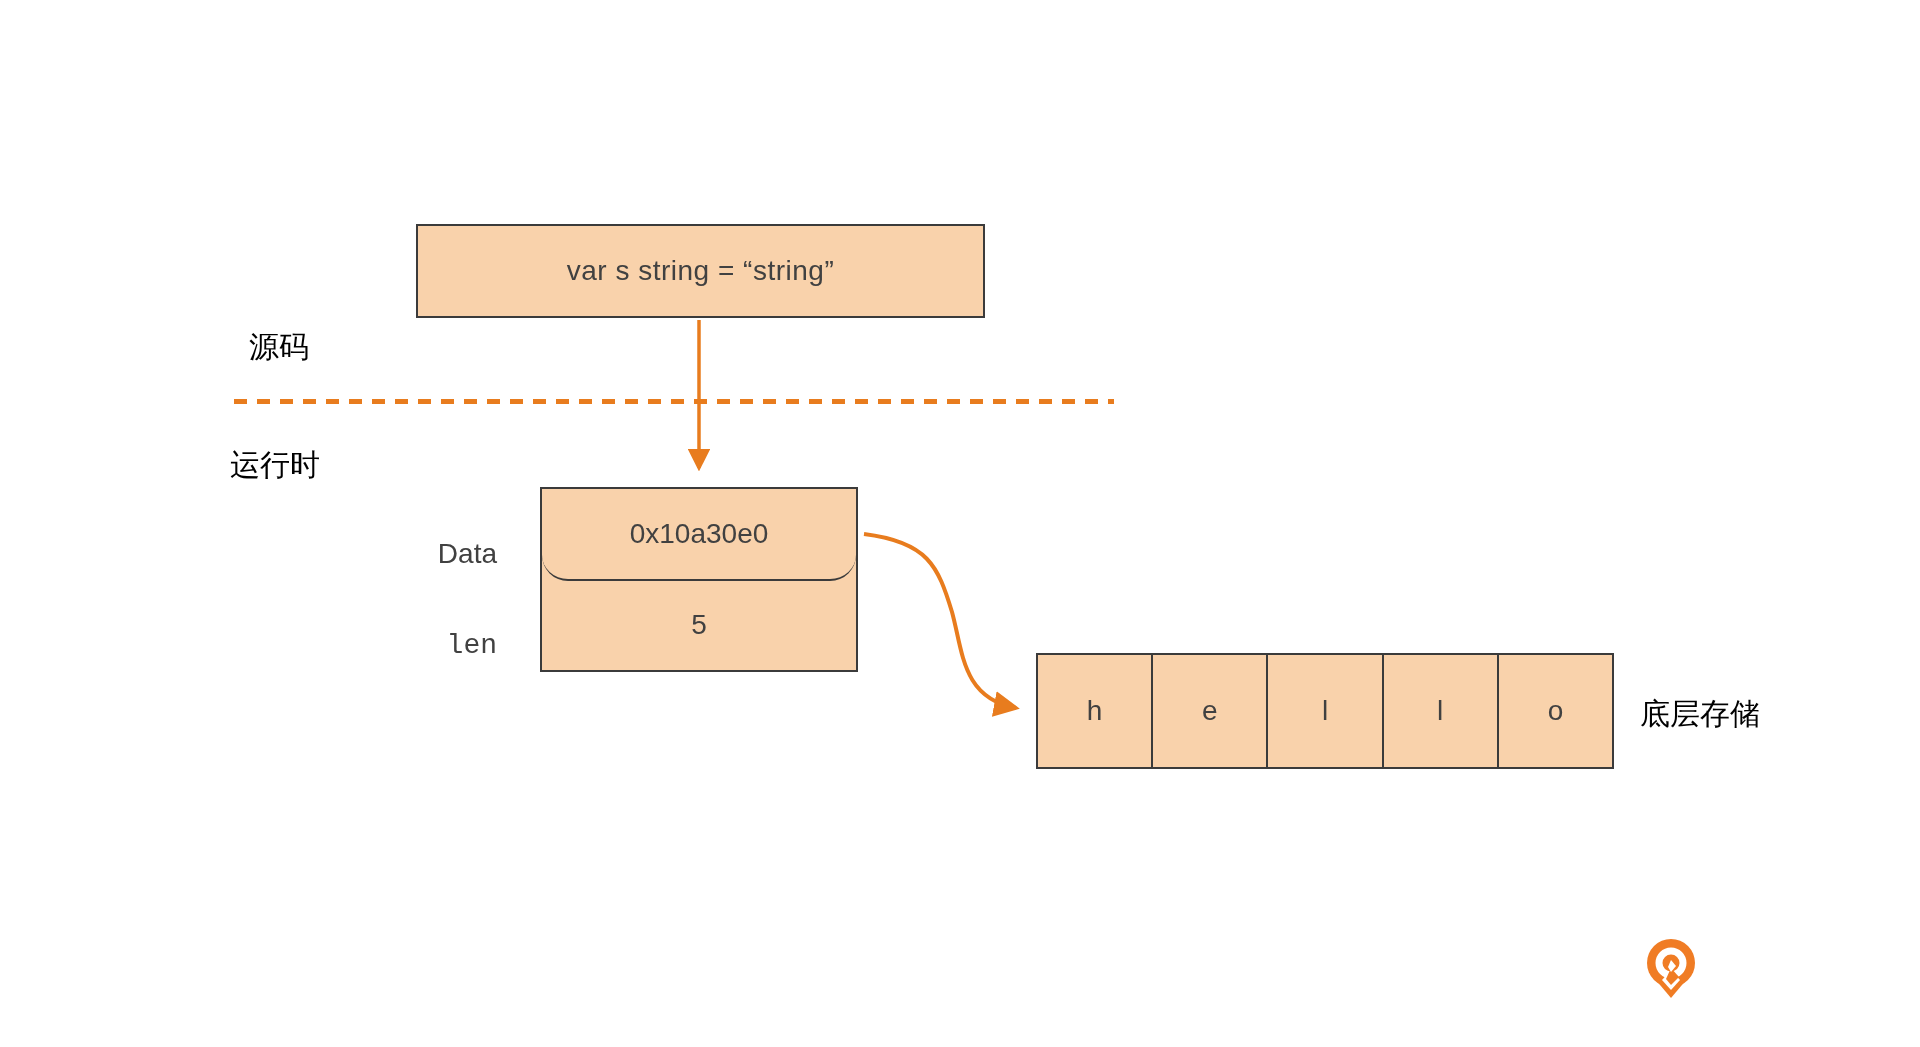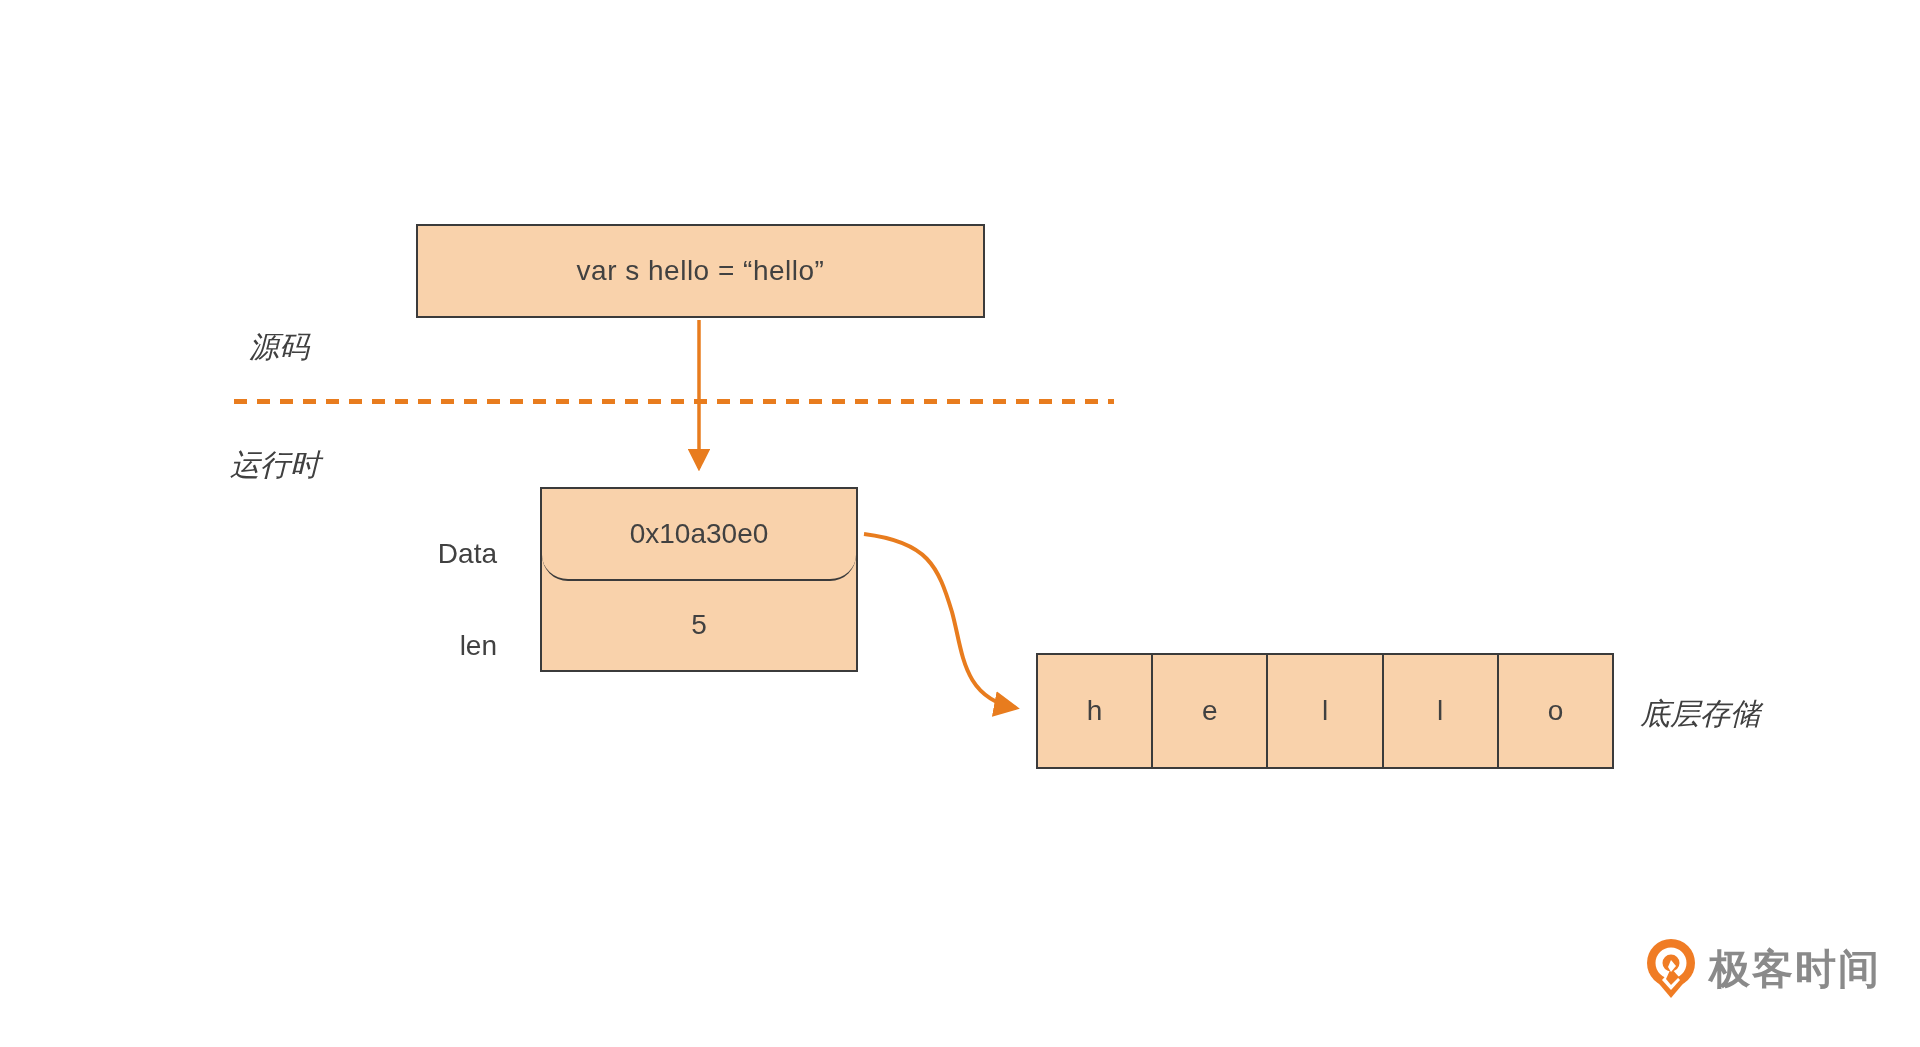--- a/index.html
+++ b/index.html
@@ -21,23 +21,22 @@
   .source-box {
     left: 416px; top: 224px;
     width: 569px; height: 94px;
     display: flex; align-items: center; justify-content: center;
     font-size: 28px;
     letter-spacing: 0.5px;
   }
   .zone-label {
     position: absolute;
     font-size: 30px;
-    color: #404040;
+    color: #000000;
     white-space: nowrap;
-    font-style: italic;
   }
   .label-source  { left: 249px; top: 327px; }
   .label-runtime { left: 230px; top: 445px; }
   .label-storage { left: 1640px; top: 694px; }
   .dashed-divider {
     position: absolute;
     left: 234px; top: 399px;
     width: 880px; height: 5px;
     background: repeating-linear-gradient(to right, #e87c1e 0 13px, transparent 13px 23px);
   }
@@ -55,21 +54,21 @@
   .struct-row.first { border-bottom: 2px solid #3b3b3b; }
   .field-label {
     position: absolute;
     width: 160px;
     text-align: right;
     font-size: 28px;
     color: #414141;
     margin-top: 19px;
   }
   .label-data { left: 337px; top: 519px; }
-  .label-len  { left: 337px; top: 611px; }
+  .label-len  { left: 337px; top: 611px; font-family: Liberation Mono, monospace; }
   .char-array {
     left: 1036px; top: 653px;
     width: 578px; height: 116px;
     display: flex;
   }
   .char-cell {
     flex: 1;
     display: flex; align-items: center; justify-content: center;
     font-size: 28px;
     border-right: 2px solid #3b3b3b;
@@ -94,21 +93,21 @@
     letter-spacing: 2px;
     white-space: nowrap;
   }
 </style>
 </head>
 <body>
 
 <div class="canvas">
 
   <div class="box source-box">
-    <span>var s hello = “hello”</span>
+    <span>var s string = “string”</span>
   </div>
 
   <div class="zone-label label-source">源码</div>
   <div class="dashed-divider"></div>
   <div class="zone-label label-runtime">运行时</div>
 
   <div class="field-label label-data">Data</div>
   <div class="field-label label-len">len</div>
 
   <div class="box struct-box">
@@ -138,16 +137,15 @@
 
   <div class="logo">
     <svg width="52" height="62" viewBox="0 0 52 62" xmlns="http://www.w3.org/2000/svg">
       <circle cx="26" cy="25" r="24" fill="#f07c24"></circle>
       <path d="M 10 41 L 26 60 L 42 41 Z" fill="#f07c24"></path>
       <circle cx="26" cy="25" r="12" fill="none" stroke="#ffffff" stroke-width="7"></circle>
       <path d="M 17 42 L 26 52 L 35 42 L 26 32 Z" fill="#ffffff"></path>
       <path d="M 26 30 L 34 39 L 26 47 L 21 41 Z" fill="#f07c24"></path>
       <path d="M 26 22 L 31 28 L 26 34 L 23 29 Z" fill="#ffffff"></path>
     </svg>
-    <span class="logo-text">极客时间</span>
   </div>
 
 </div>
 
 </body></html>

